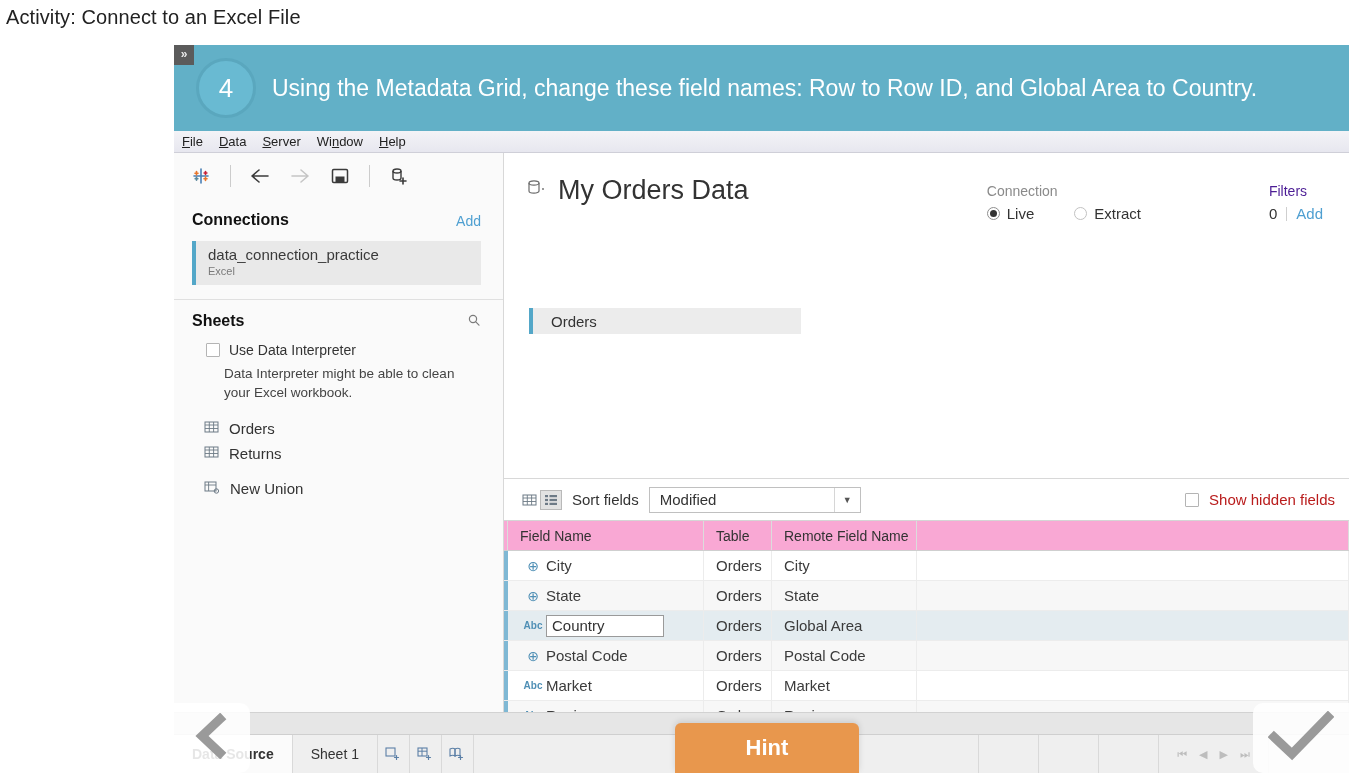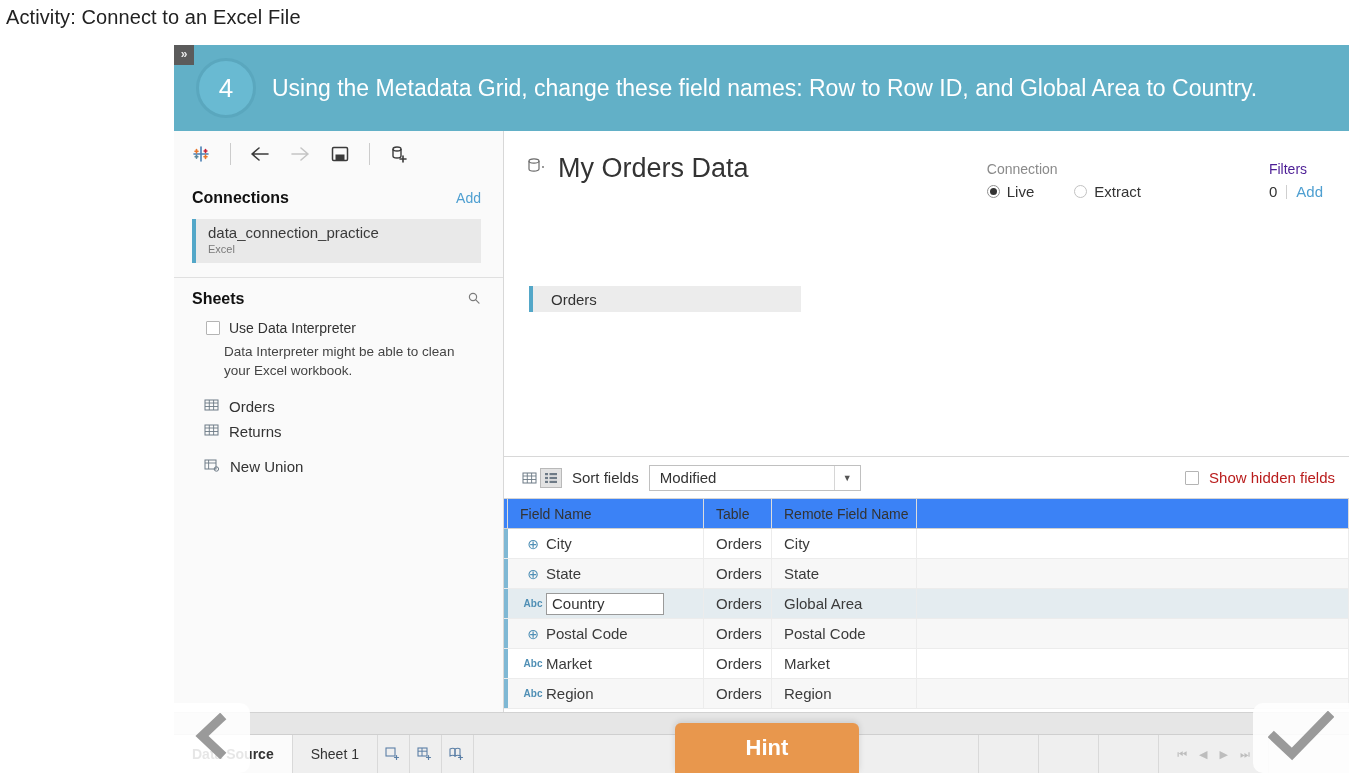--- a/index.html
+++ b/index.html
@@ -77,21 +77,21 @@
     padding-left: 12px; gap: 10px;
   }
   .tb-icon {
     width: 30px; height: 30px;
     display: flex; align-items: center; justify-content: center;
     color: #333;
   }
   .tb-sep { width:1px; height: 22px; background: #cccccc; margin: 0 4px; }
 
   .section-head {
-    display: flex; align-items: center; justify-content: space-between;
+    display: flex; align-items: flex-end; justify-content: space-between;
     padding: 12px 22px 6px 18px;
   }
   .section-head .title { font-size: 16px; font-weight: bold; color: #111; }
   .section-head .action { font-size: 14px; color: #4e9fd1; cursor: pointer; }
   .section-head .srch { color: #666; font-size: 13px; }
 
   .conn-item {
     margin: 6px 22px 0 18px;
     background: #e9e9e9;
     border-left: 4px solid #53a7c8;
@@ -182,21 +182,21 @@
     margin-left:auto; display:flex; align-items:center; gap:10px;
     font-size:15px; color:#b91c1c; white-space:nowrap;
   }
 
   
   .meta-grid {
     position:absolute; left:0; right:0; top: 367px; bottom: 0;
     background:#fff; border-top:1px solid #d5d5d5;
   }
   .mg-head {
-    display:flex; height: 30px; background:#3b82f6;
+    display:flex; height: 30px; background:#f9a8d4;
     border-bottom: 1px solid #cfcfcf;
     font-size: 14px; color:#333;
   }
   .mg-head .c { display:flex; align-items:center; padding-left: 12px; border-right:1px solid #dcdcdc; }
   .mg-row {
     display:flex; height: 30px; font-size: 15px; color:#3b3b3b;
     border-bottom: 1px solid #ececec;
   }
   .mg-row .c { display:flex; align-items:center; padding-left: 12px; border-right:1px solid #ececec; }
   .mg-row.alt { background:#f7f7f7; }
@@ -280,20 +280,27 @@
   <div class="activity-title">Activity: Connect to an Excel File</div>
 
   <div class="banner">
     <div class="banner-collapse">»</div>
     <div class="step-circle">4</div>
     <div class="banner-text">Using the Metadata Grid, change these field names: Row to Row ID, and Global Area to Country.</div>
   </div>
 
   <div class="tab-window">
 
+    <div class="menubar">
+      <span><u>F</u>ile</span>
+      <span><u>D</u>ata</span>
+      <span><u>S</u>erver</span>
+      <span>Wi<u>n</u>dow</span>
+      <span><u>H</u>elp</span>
+    </div>
 
     <div class="window-body">
 
       <div class="left-pane">
 
         <div class="toolbar">
           <div class="tb-icon">
             <svg width="20" height="20" viewBox="0 0 20 20">
               <g stroke-width="1.6" stroke-linecap="round">
                 <line x1="10" y1="3" x2="10" y2="17" stroke="#4a7fb5"></line>

